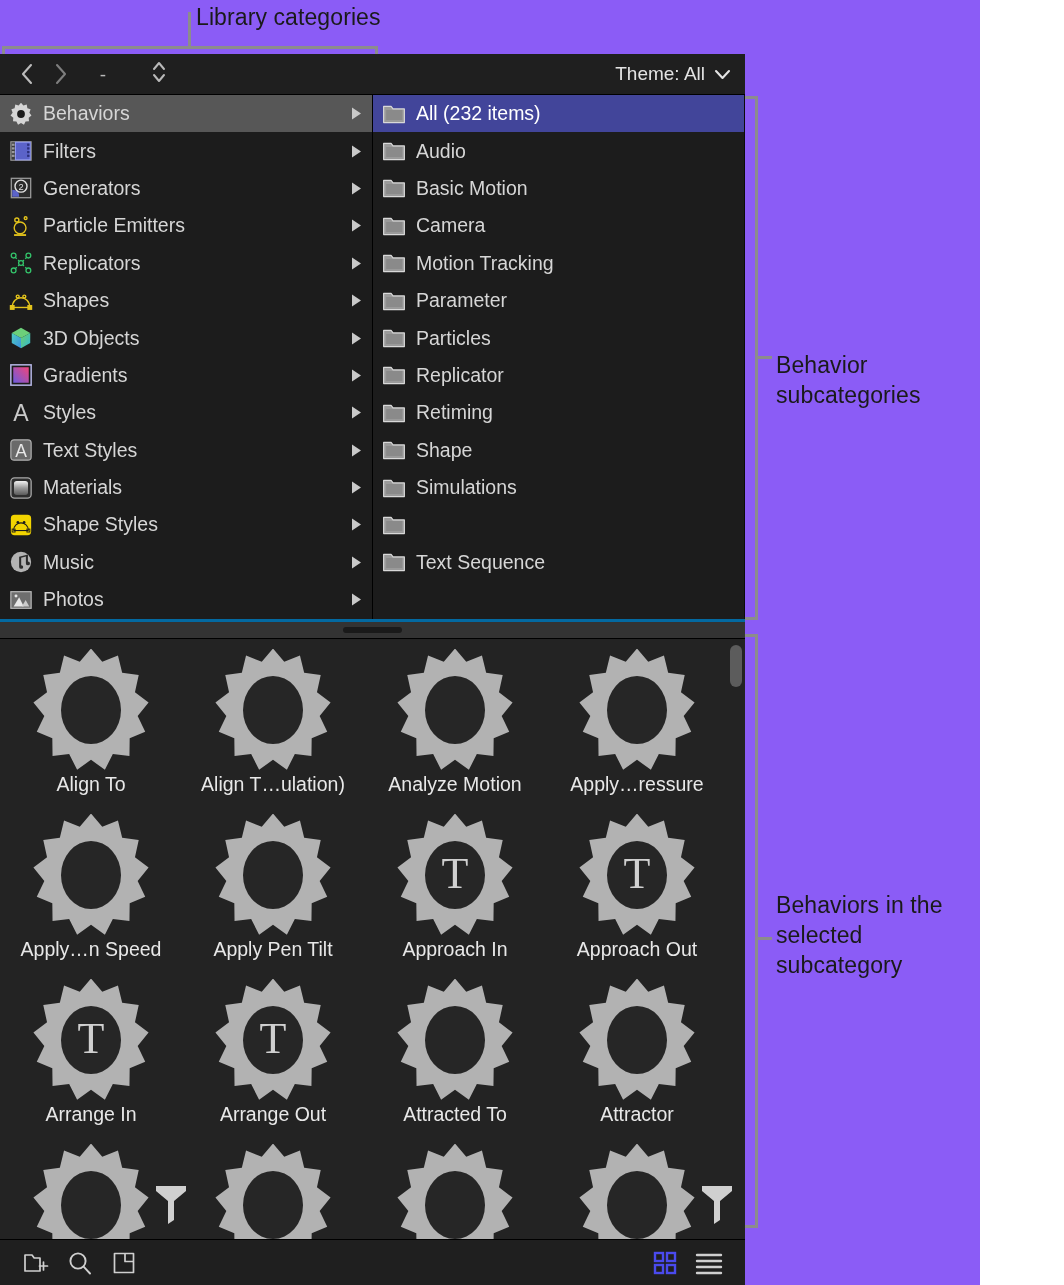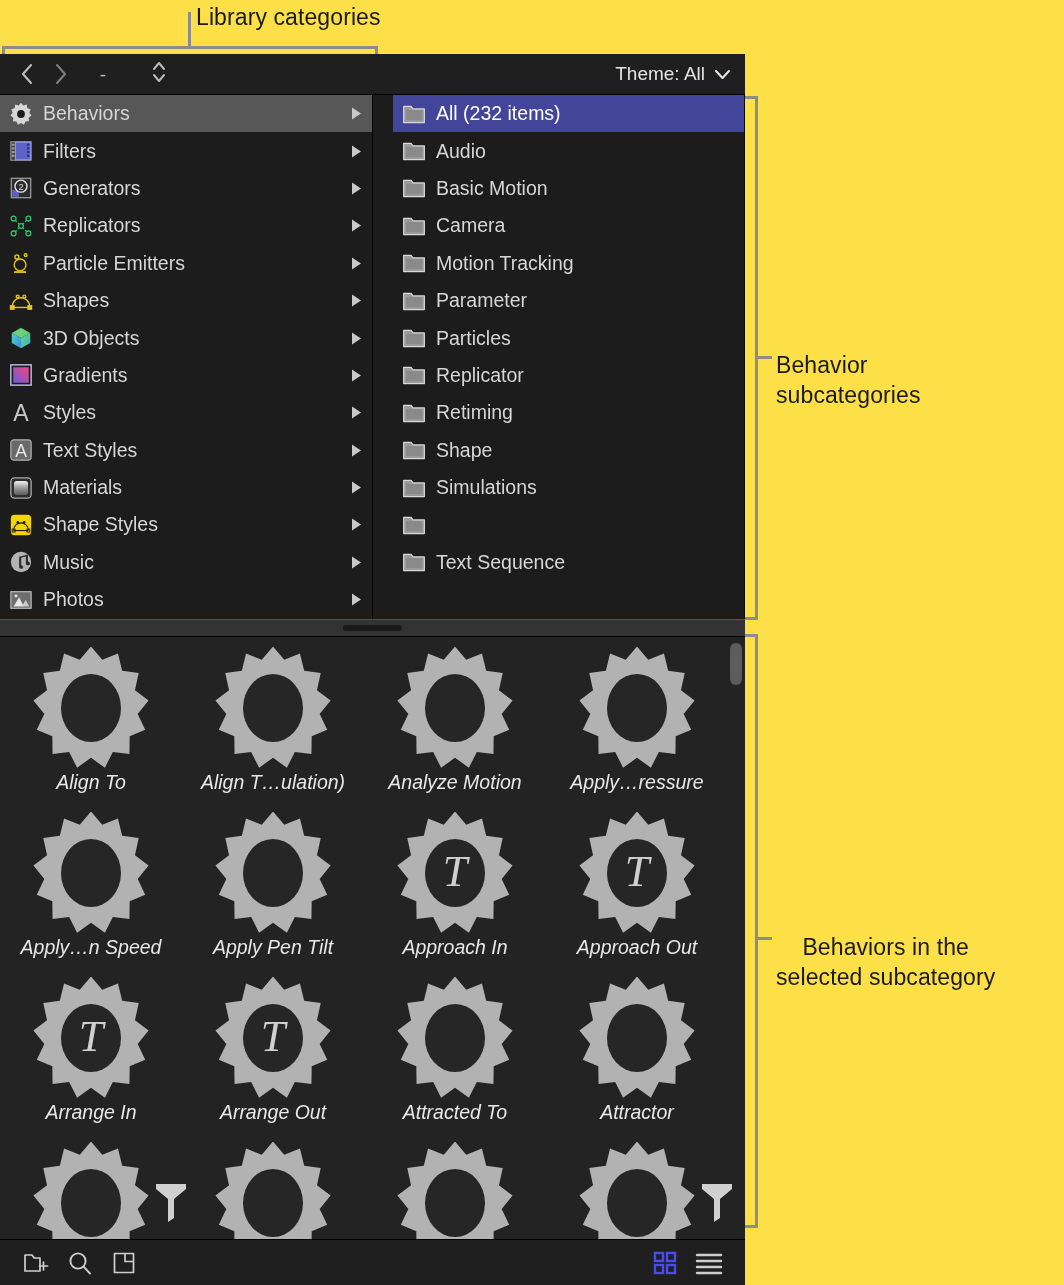--- a/index.html
+++ b/index.html
@@ -7,23 +7,23 @@
     padding: 0;
     background: #ffffff;
     width: 1064px;
     height: 1285px;
     overflow: hidden;
     font-family: "Liberation Sans", sans-serif;
   }
 
   #root {
     position: relative;
-    width: 1064px;
+    width: 980px;
     height: 1285px;
-    background: #fde047;
+    background: #8b5cf6;
   }
 
   
   .ann-label {
     position: absolute;
     color: #1a1a1a;
     font-family: "Liberation Sans", sans-serif;
     font-size: 23px;
     line-height: 30px;
     white-space: pre-line;
@@ -46,21 +46,21 @@
   #brk-r1-t    { left: 745px; top: 96px;  width: 13px; height: 3px; }
   #brk-r1-b    { left: 745px; top: 617px; width: 13px; height: 3px; }
   #brk-r1-stem { left: 758px; top: 356px; width: 14px; height: 3px; }
   #lbl-r1      { left: 776px; top: 350px; }
 
   
   #brk-r2-v    { left: 755px; top: 634px; width: 3px; height: 594px; }
   #brk-r2-t    { left: 745px; top: 634px; width: 13px; height: 3px; }
   #brk-r2-b    { left: 745px; top: 1225px;width: 13px; height: 3px; }
   #brk-r2-stem { left: 758px; top: 937px; width: 14px; height: 3px; }
-  #lbl-r2      { left: 776px; top: 932px; text-align: center; }
+  #lbl-r2      { left: 776px; top: 890px; }
 
   
   #library {
     position: absolute;
     left: 0;
     top: 54px;
     width: 745px;
     height: 1231px;
     background: #1c1c1c;
     display: flex;
@@ -113,23 +113,22 @@
     color: #e3e3e3;
     font-size: 19px;
   }
   #theme-chev { color: #e3e3e3; display: block; }
 
   
   #lib-columns {
     flex: 0 0 524px;
     display: flex;
     background: #1c1c1c;
-    border-bottom: 1px solid #0369a1;
+    border-bottom: 3px solid #0369a1;
     overflow: hidden;
-    gap: 20px;
   }
   #col-categories {
     width: 372px;
     flex: 0 0 372px;
     border-right: 1px solid #000;
     overflow: hidden;
   }
   #col-subcategories {
     flex: 1 1 auto;
     overflow: hidden;
@@ -192,21 +191,20 @@
     overflow: hidden;
   }
   #grid {
     position: absolute;
     left: 0; top: 0; right: 17px; bottom: 0;
     display: grid;
     grid-template-columns: repeat(4, 1fr);
     grid-auto-rows: 165px;
     padding-top: 10px;
     box-sizing: border-box;
-    font-style: italic;
   }
   .grid-item {
     display: flex;
     flex-direction: column;
     align-items: center;
     justify-content: flex-start;
   }
   .gear-wrap {
     width: 122px;
     height: 122px;
@@ -389,50 +387,50 @@
             </span>
             <span class="row-label">Generators</span>
             <span class="row-arrow">
               <svg width="13" height="15" viewBox="0 0 13 15">
                 <polygon points="2,1.5 11,7.5 2,13.5" fill="currentColor"></polygon>
               </svg>
             </span>
           </div>
           <div class="row">
             <span class="row-icon">
+              <svg width="24" height="24" viewBox="0 0 26 26" fill="none" stroke="#e3c31c" stroke-width="1.5">
+                <circle cx="12" cy="15" r="6.4"></circle>
+                <circle cx="8.5" cy="6.5" r="2.2"></circle>
+                <circle cx="18" cy="4.5" r="1.5"></circle>
+                <line x1="9.6" y1="8.4" x2="11.2" y2="9.5"></line>
+                <line x1="5.5" y1="22.8" x2="18.5" y2="22.8" stroke-width="2"></line>
+              </svg>
+            </span>
+            <span class="row-label">Particle Emitters</span>
+            <span class="row-arrow">
+              <svg width="13" height="15" viewBox="0 0 13 15">
+                <polygon points="2,1.5 11,7.5 2,13.5" fill="currentColor"></polygon>
+              </svg>
+            </span>
+          </div>
+          <div class="row">
+            <span class="row-icon">
               <svg width="24" height="24" viewBox="0 0 26 26" fill="none" stroke="#34c46b" stroke-width="1.4">
                 <circle cx="5" cy="5" r="2.6"></circle>
                 <circle cx="21" cy="5" r="2.6"></circle>
                 <circle cx="5" cy="21" r="2.6"></circle>
                 <circle cx="21" cy="21" r="2.6"></circle>
                 <circle cx="13" cy="13" r="2.6"></circle>
                 <line x1="7" y1="7" x2="11" y2="11" stroke-dasharray="2 2"></line>
                 <line x1="19" y1="7" x2="15" y2="11" stroke-dasharray="2 2"></line>
                 <line x1="7" y1="19" x2="11" y2="15" stroke-dasharray="2 2"></line>
                 <line x1="19" y1="19" x2="15" y2="15" stroke-dasharray="2 2"></line>
               </svg>
             </span>
             <span class="row-label">Replicators</span>
-            <span class="row-arrow">
-              <svg width="13" height="15" viewBox="0 0 13 15">
-                <polygon points="2,1.5 11,7.5 2,13.5" fill="currentColor"></polygon>
-              </svg>
-            </span>
-          </div>
-          <div class="row">
-            <span class="row-icon">
-              <svg width="24" height="24" viewBox="0 0 26 26" fill="none" stroke="#e3c31c" stroke-width="1.5">
-                <circle cx="12" cy="15" r="6.4"></circle>
-                <circle cx="8.5" cy="6.5" r="2.2"></circle>
-                <circle cx="18" cy="4.5" r="1.5"></circle>
-                <line x1="9.6" y1="8.4" x2="11.2" y2="9.5"></line>
-                <line x1="5.5" y1="22.8" x2="18.5" y2="22.8" stroke-width="2"></line>
-              </svg>
-            </span>
-            <span class="row-label">Particle Emitters</span>
             <span class="row-arrow">
               <svg width="13" height="15" viewBox="0 0 13 15">
                 <polygon points="2,1.5 11,7.5 2,13.5" fill="currentColor"></polygon>
               </svg>
             </span>
           </div>
           <div class="row">
             <span class="row-icon">
               <svg width="24" height="24" viewBox="0 0 26 26" fill="none" stroke="#e3c31c" stroke-width="1.5">
                 <path d="M3.5 20 C3.5 6 22.5 6 22.5 20"></path>

